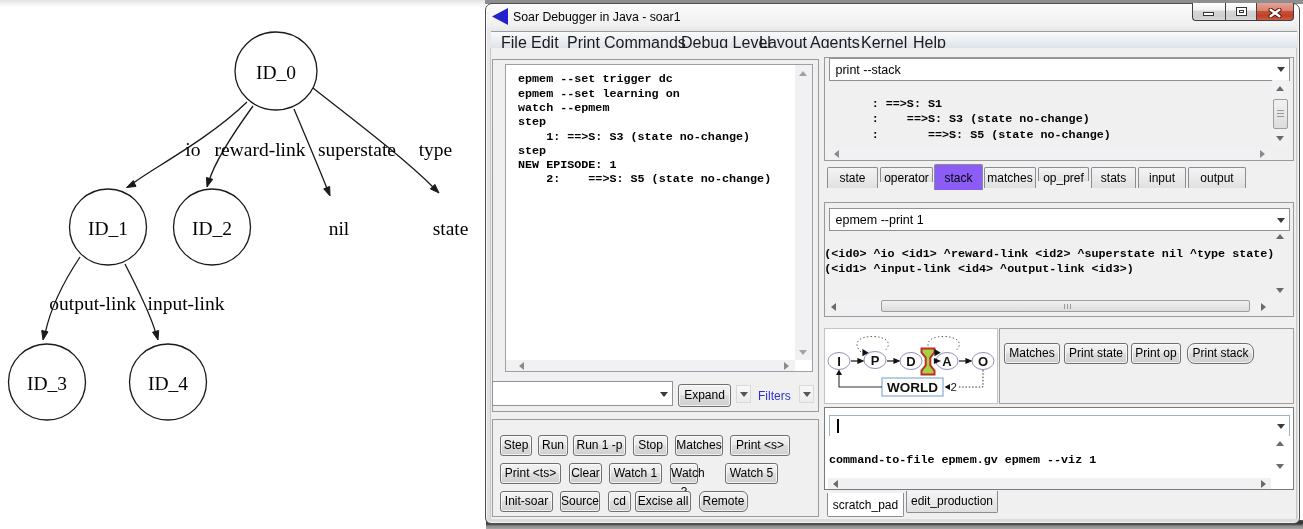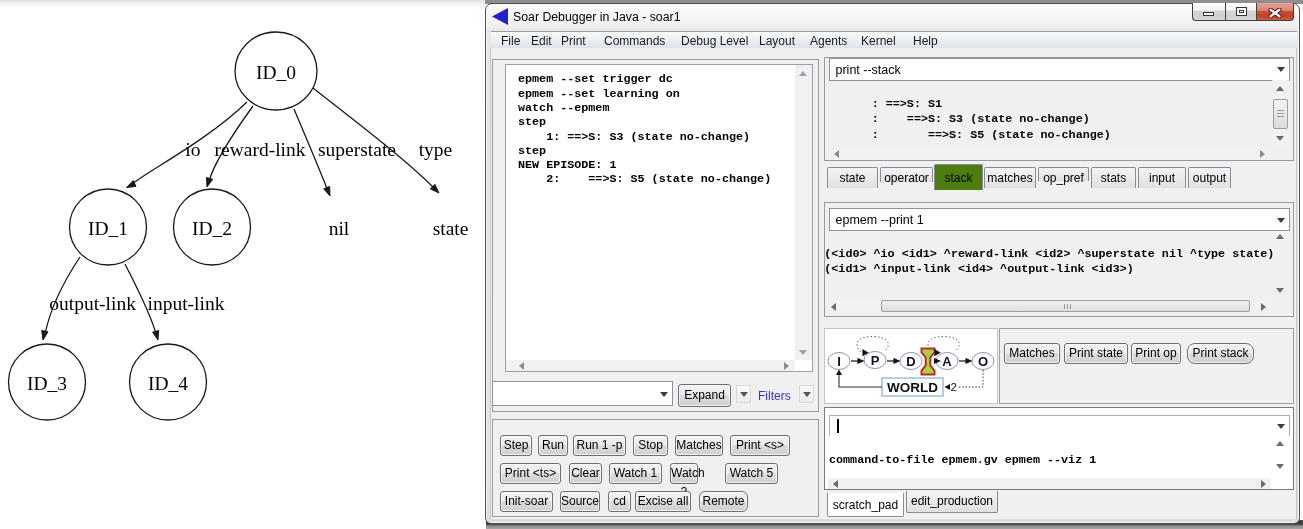--- a/index.html
+++ b/index.html
@@ -20,21 +20,21 @@
 #caption { left:1192px; top:3px; width:102px; height:18px; display:flex; }
 .capbtn { height:18px; border:1px solid #3f3f3f; border-top:none; background:linear-gradient(#ffffff 0%, #f2f2f2 40%, #d5d5d5 50%, #cfcfcf 80%, #d8d8d8 100%); position:relative; }
 #btnmin { width:33px; border-radius:0 0 0 4px; border-right:none; }
 #btnmax { width:32px; }
 #btnclose { width:37px; border-left:none; border-radius:0 0 4px 0;
   background:linear-gradient(#e5a398 0%, #d9826f 45%, #c94f35 50%, #c0402a 75%, #cc5d43 100%); }
 .glyph { position:absolute; }
 
 
 #menubar { left:491px; top:31px; width:806px; height:17px; background:linear-gradient(#f9fafb, #e4e8ee 80%, #dde2e9); border-top:1px solid #979ca4; }
-.mi { position:absolute; top:2px; font-size:12px; color:#1a1a1a; }
+.mi { position:absolute; top:2px; font-size:16px; color:#1a1a1a; }
 
 
 #client { left:490px; top:48px; width:807px; height:471px; background:#f0f0f0; }
 
 
 .box { position:absolute; border:1px solid #9a9a9a; background:#f0f0f0; }
 .combo { position:absolute; background:#fff; border:1px solid #8e939b; }
 .combo .arr { position:absolute; right:4px; top:50%; margin-top:-2px; width:0; height:0; border-left:4px solid transparent; border-right:4px solid transparent; border-top:5px solid #3c3c3c; }
 .combo .ctext { position:absolute; left:5.5px; top:4px; font-size:12.5px; color:#000; }
 .mono { font-family:"Liberation Mono", monospace; font-weight:bold; font-size:11.72px; white-space:pre; color:#000; }
@@ -47,21 +47,21 @@
 .left  { border-top:4px solid transparent; border-bottom:4px solid transparent; border-right:5px solid currentColor; }
 .right { border-top:4px solid transparent; border-bottom:4px solid transparent; border-left:5px solid currentColor; }
 .thumb { position:absolute; background:linear-gradient(#f2f2f2,#dcdcdc); border:1px solid #9d9d9d; border-radius:2px; }
 .thumbh { position:absolute; background:linear-gradient(#f2f2f2,#dcdcdc); border:1px solid #9d9d9d; border-radius:2px; }
 
 
 .btn { position:absolute; border:1px solid #707070; border-radius:3px; background:linear-gradient(#f2f2f2 0%, #ebebeb 45%, #dddddd 50%, #cfcfcf 100%); font-size:12px; color:#000; text-align:center; box-shadow: inset 0 0 0 1px rgba(255,255,255,.7); }
 
 
 .tab { position:absolute; border:1px solid #898c95; border-bottom:none; border-radius:2px 2px 0 0; background:linear-gradient(#f4f4f4, #e0e0e0); font-size:12px; color:#000; text-align:center; }
-.tabsel { background:#4d7c0f; }
+.tabsel { background:#8b5cf6; }
 .tabb { position:absolute; border:1px solid #898c95; border-top:none; border-radius:0 0 2px 2px; background:linear-gradient(#f4f4f4, #e0e0e0); font-size:12px; color:#000; text-align:center; }
 .tabbsel { background:#fff; }
 </style>
 </head>
 <body>
 <div id="leftbg" class="abs"></div>
 <div id="topstrip" class="abs"></div>
 <div id="botstrip" class="abs"></div>
 
 <svg class="abs" id="graph" width="485" height="529" viewBox="0 0 485 529" style="left:0;top:0">
@@ -128,21 +128,21 @@
         <g stroke="#ffffff" stroke-width="2.4" stroke-linecap="round">
           <line x1="2.6" y1="1.8" x2="11.4" y2="8.2"></line>
           <line x1="11.4" y1="1.8" x2="2.6" y2="8.2"></line>
         </g>
       </svg>
     </div>
 </div>
 <div id="menubar" class="abs">
   <span class="mi" style="left:10px">File</span>
   <span class="mi" style="left:40px">Edit</span>
-  <span class="mi" style="left:70px">Print</span>
+  <span class="mi" style="left:76px">Print</span>
   <span class="mi" style="left:113px">Commands</span>
   <span class="mi" style="left:190px">Debug Level</span>
   <span class="mi" style="left:268px">Layout</span>
   <span class="mi" style="left:319px">Agents</span>
   <span class="mi" style="left:370px">Kernel</span>
   <span class="mi" style="left:422px">Help</span>
 </div>
 <div id="client" class="abs"></div>
 <div class="abs" style="left:490px; top:48px; width:1px; height:471px; background:#c3c8cd;"></div>
 <div class="abs" style="left:1296px; top:48px; width:1px; height:471px; background:#c3c8cd;"></div>
@@ -213,21 +213,21 @@
 <div class="sbarr left" style="left:834px; top:150px; color:#8a8a8a;"></div>
 <div class="sbarr right" style="left:1260px; top:150px; color:#8a8a8a;"></div>
 
 <div class="tab" style="left:827px; top:167px; width:51px; height:21px; line-height:20px;">state</div>
 <div class="tab" style="left:880px; top:167px; width:53px; height:15px; line-height:20px;">operator</div>
 <div class="tab tabsel" style="left:934px; top:164px; width:49px; height:26px; line-height:26px;">stack</div>
 <div class="tab" style="left:984px; top:167px; width:52px; height:21px; line-height:20px;">matches</div>
 <div class="tab" style="left:1038px; top:167px; width:51px; height:14px; line-height:20px;">op_pref</div>
 <div class="tab" style="left:1091px; top:167px; width:45px; height:21px; line-height:20px;">stats</div>
 <div class="tab" style="left:1138px; top:167px; width:48px; height:21px; line-height:20px;">input</div>
-<div class="tab" style="left:1188px; top:167px; width:43px; height:21px; line-height:20px;">output</div>
+<div class="tab" style="left:1188px; top:167px; width:58px; height:21px; line-height:20px;">output</div>
 
 <div class="box" style="left:824px; top:202px; width:470px; height:115px;"></div>
 <div class="combo" style="left:829px; top:208px; width:461px; height:23px;">
     <div class="ctext">epmem --print 1</div>
     <div class="arr"></div>
   </div>
 <div class="abs mono" style="left:824.3px; top:247px; line-height:15.3px;">(&lt;id0&gt; ^io &lt;id1&gt; ^reward-link &lt;id2&gt; ^superstate nil ^type state)
 (&lt;id1&gt; ^input-link &lt;id4&gt; ^output-link &lt;id3&gt;)</div>
 <div class="sbarr up" style="left:1276px; top:234px;"></div>
 <div class="sbarr down" style="left:1276px; top:288px;"></div>

